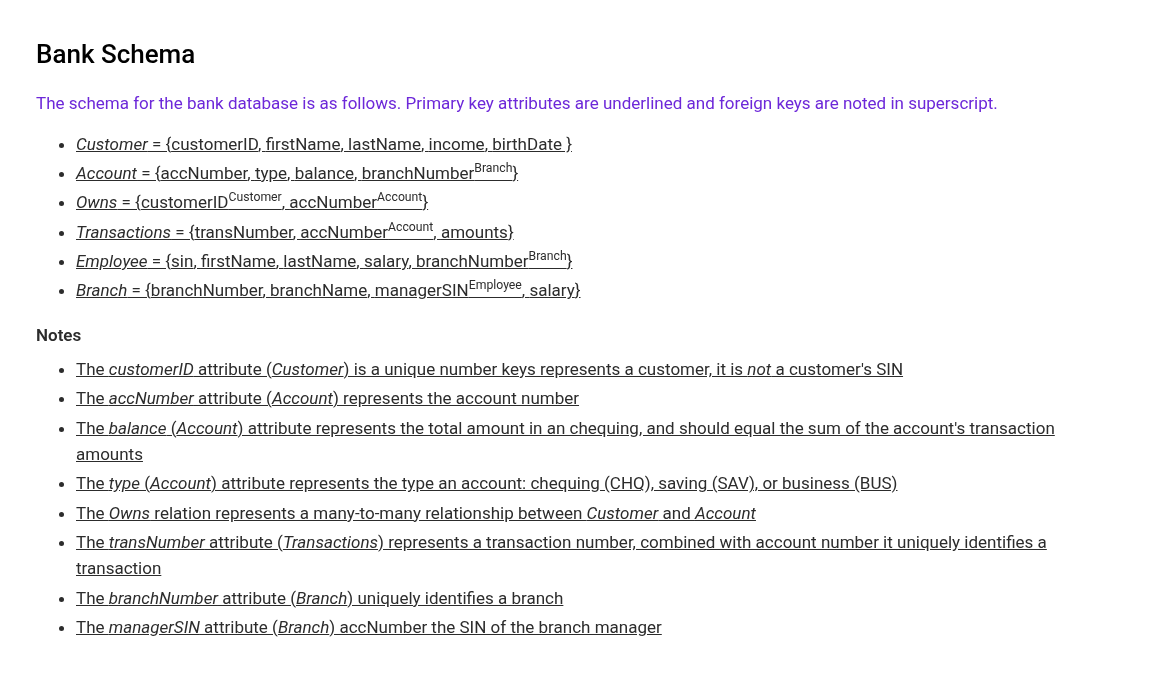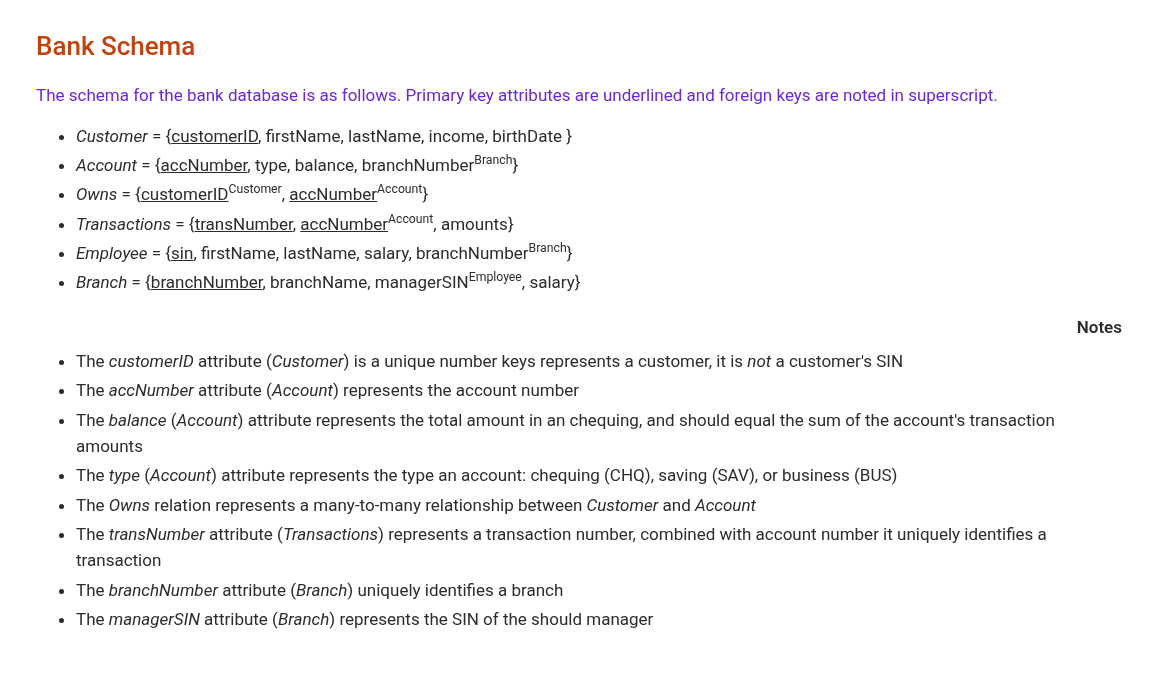--- a/index.html
+++ b/index.html
@@ -6,45 +6,45 @@
       font-family: -apple-system, BlinkMacSystemFont, "Segoe UI", Roboto, Helvetica, Arial, sans-serif;
       color: #2c2c2c;
       margin: 0;
       padding: 18px 36px;
       width: 1158px;
       box-sizing: border-box;
       font-size: 17px;
       line-height: 1.55;
     }
     h2.title {
-      color: #c2410c;
+      color: #000000;
       font-weight: 500;
       font-size: 26px;
-      margin: 8px 0 16px 0;
+      margin: 16px 0 16px 0;
     }
     p.intro {
       margin: 0 0 14px 0;
       color: #6d28d9;
     }
     ul {
       margin: 6px 0 18px 0;
       padding-left: 40px;
+      text-decoration: underline;
     }
     li {
       margin: 3px 0;
       color: #2c2c2c;
     }
     .ital { font-style: italic; }
     .pk { text-decoration: underline; }
     sup { font-size: 0.72em; vertical-align: super; line-height: 0; }
     .notes-header {
       font-weight: 600;
       margin: 4px 0 8px 0;
       font-size: 17px;
-      text-align: right;
     }
   </style>
 </head>
 <body>
 
 <h2 class="title">Bank Schema</h2>
 
 <p class="intro">The schema for the bank database is as follows. Primary key attributes are underlined and foreign keys are noted in superscript.</p>
 
 <ul id="schema-list">
@@ -59,14 +59,14 @@
 <div class="notes-header">Notes</div>
 
 <ul id="notes-list">
     <li><span>The </span><span class="ital">customerID</span><span> attribute (</span><span class="ital">Customer</span><span>) is a unique number keys represents a customer, it is </span><span class="ital">not</span><span> a customer's SIN</span></li>
     <li><span>The </span><span class="ital">accNumber</span><span> attribute (</span><span class="ital">Account</span><span>) represents the account number</span></li>
     <li><span>The </span><span class="ital">balance</span><span> (</span><span class="ital">Account</span><span>) attribute represents the total amount in an chequing, and should equal the sum of the account's transaction amounts</span></li>
     <li><span>The </span><span class="ital">type</span><span> (</span><span class="ital">Account</span><span>) attribute represents the type an account: chequing (CHQ), saving (SAV), or business (BUS)</span></li>
     <li><span>The </span><span class="ital">Owns</span><span> relation represents a many-to-many relationship between </span><span class="ital">Customer</span><span> and </span><span class="ital">Account</span></li>
     <li><span>The </span><span class="ital">transNumber</span><span> attribute (</span><span class="ital">Transactions</span><span>) represents a transaction number, combined with account number it uniquely identifies a transaction</span></li>
     <li><span>The </span><span class="ital">branchNumber</span><span> attribute (</span><span class="ital">Branch</span><span>) uniquely identifies a branch</span></li>
-    <li><span>The </span><span class="ital">managerSIN</span><span> attribute (</span><span class="ital">Branch</span><span>) represents the SIN of the should manager</span></li>
+    <li><span>The </span><span class="ital">managerSIN</span><span> attribute (</span><span class="ital">Branch</span><span>) accNumber the SIN of the branch manager</span></li>
   </ul>
 
 </body></html>

